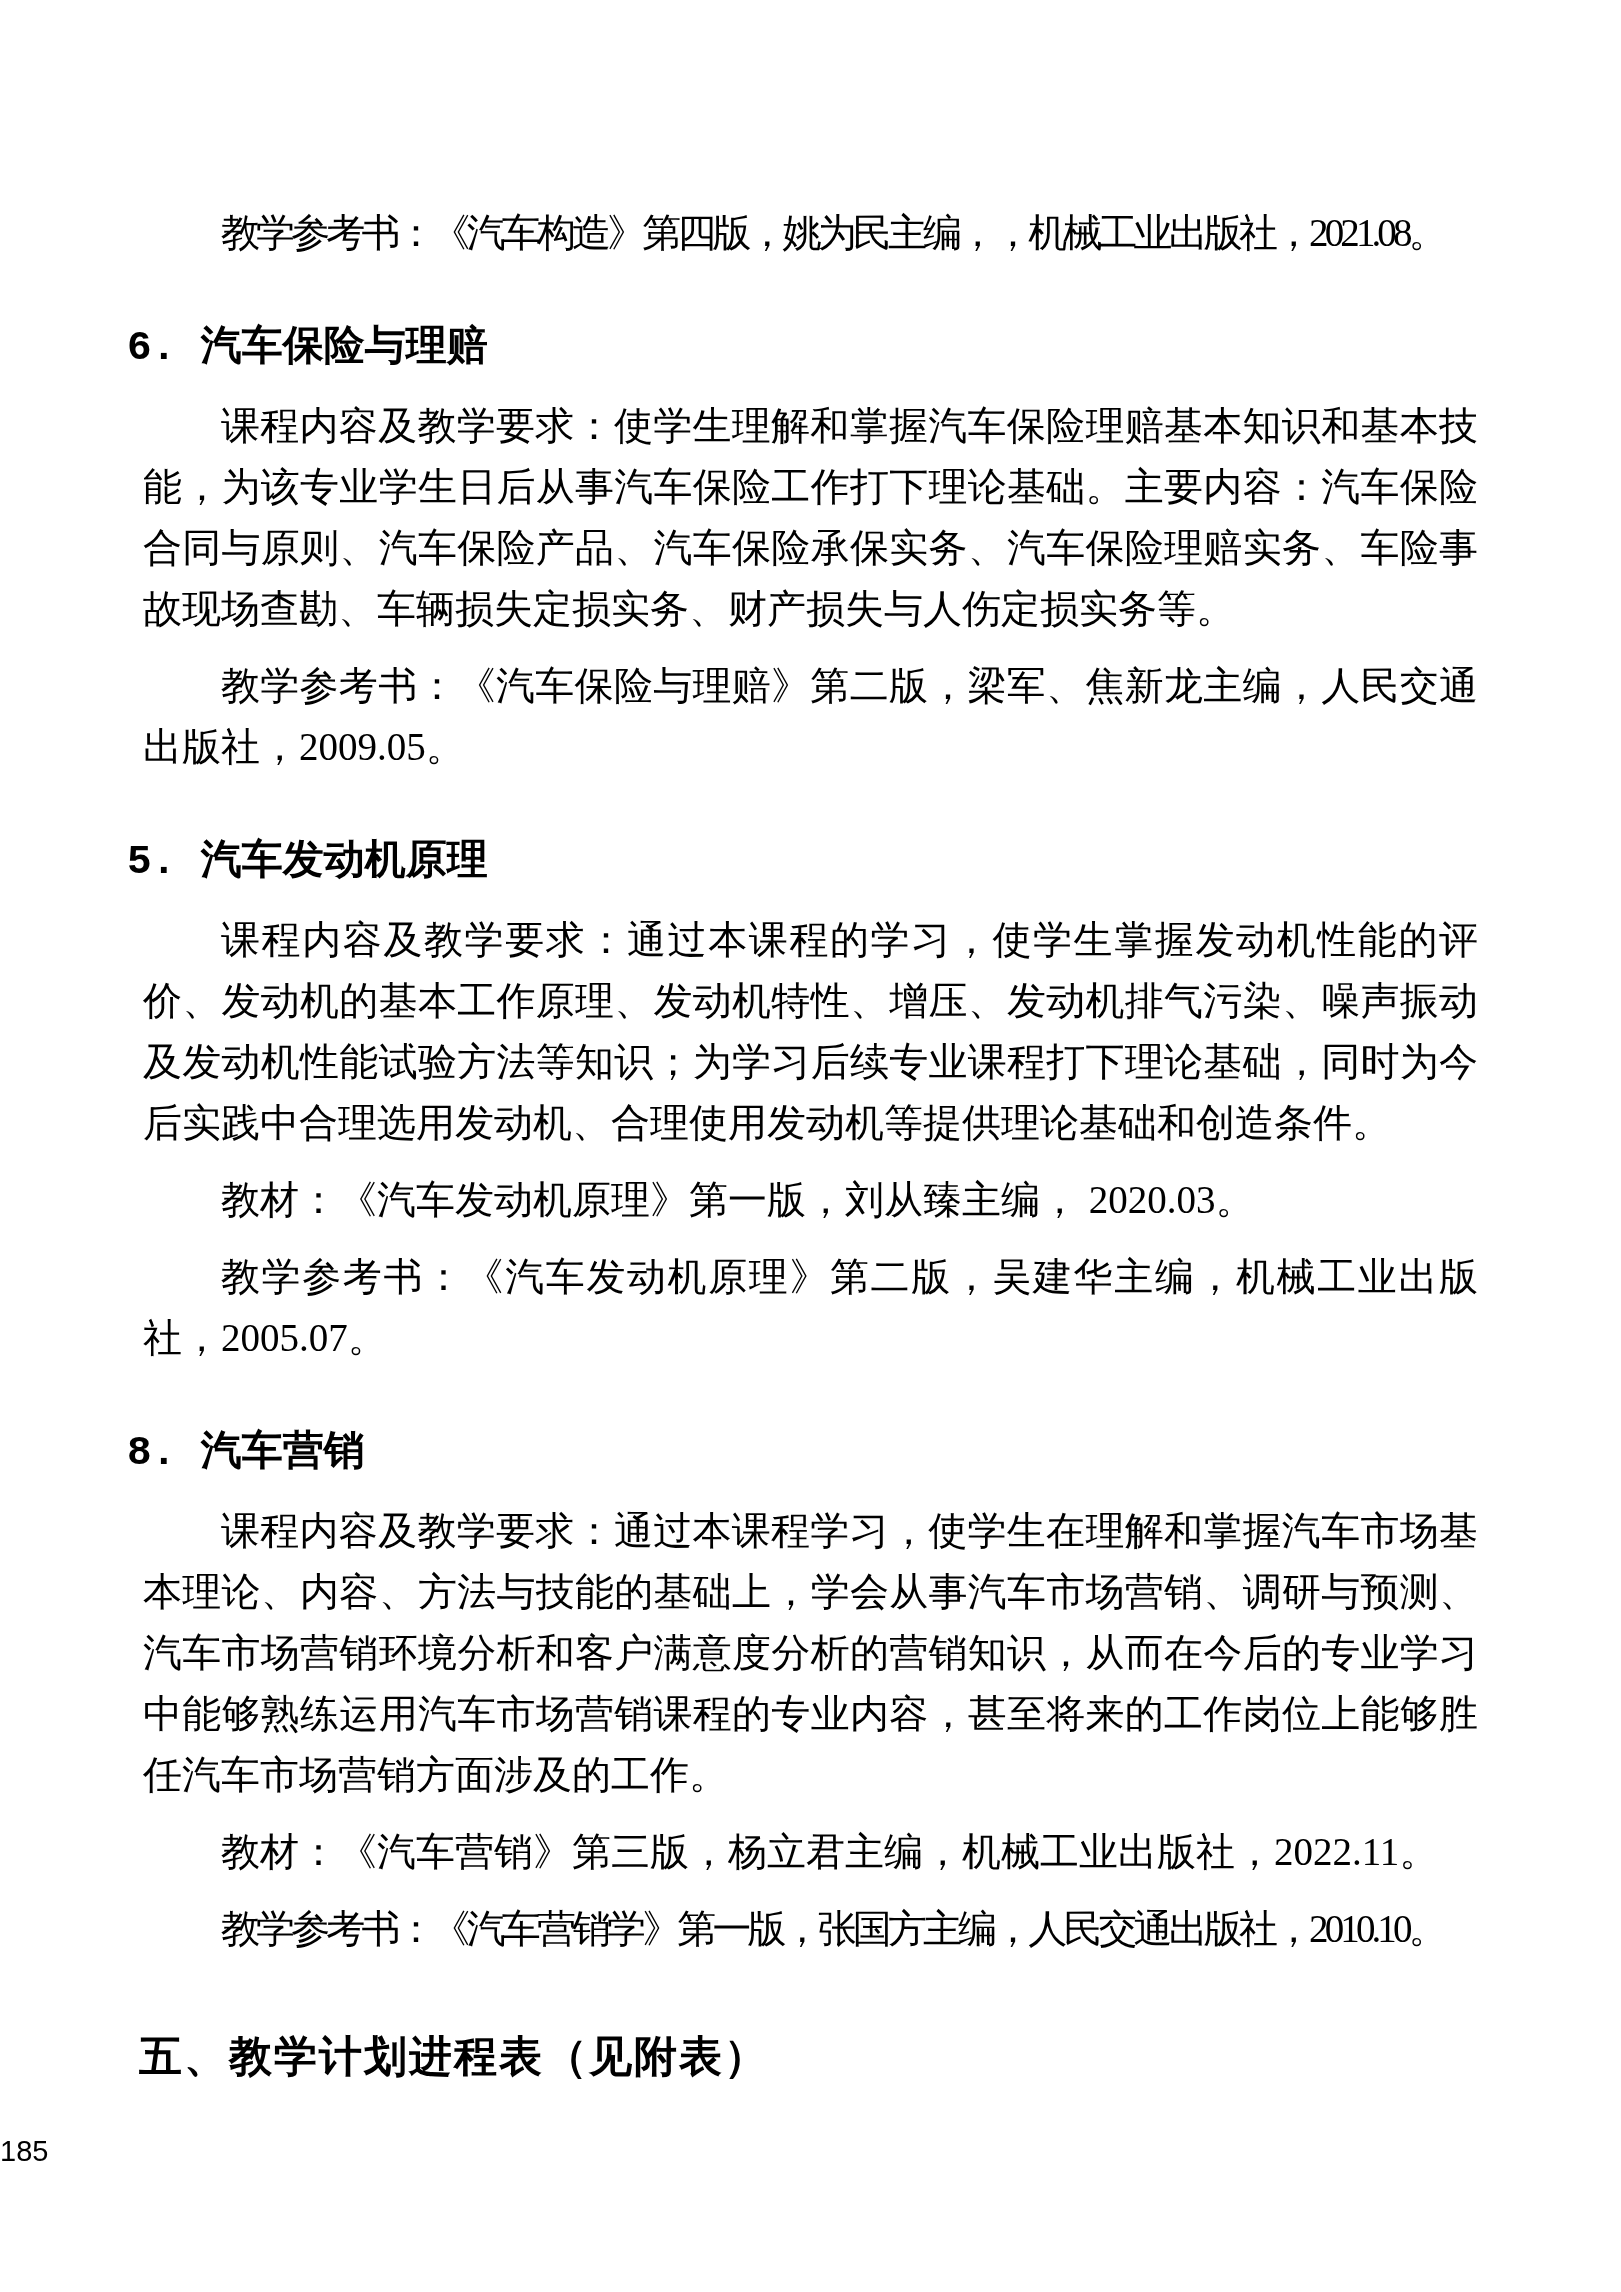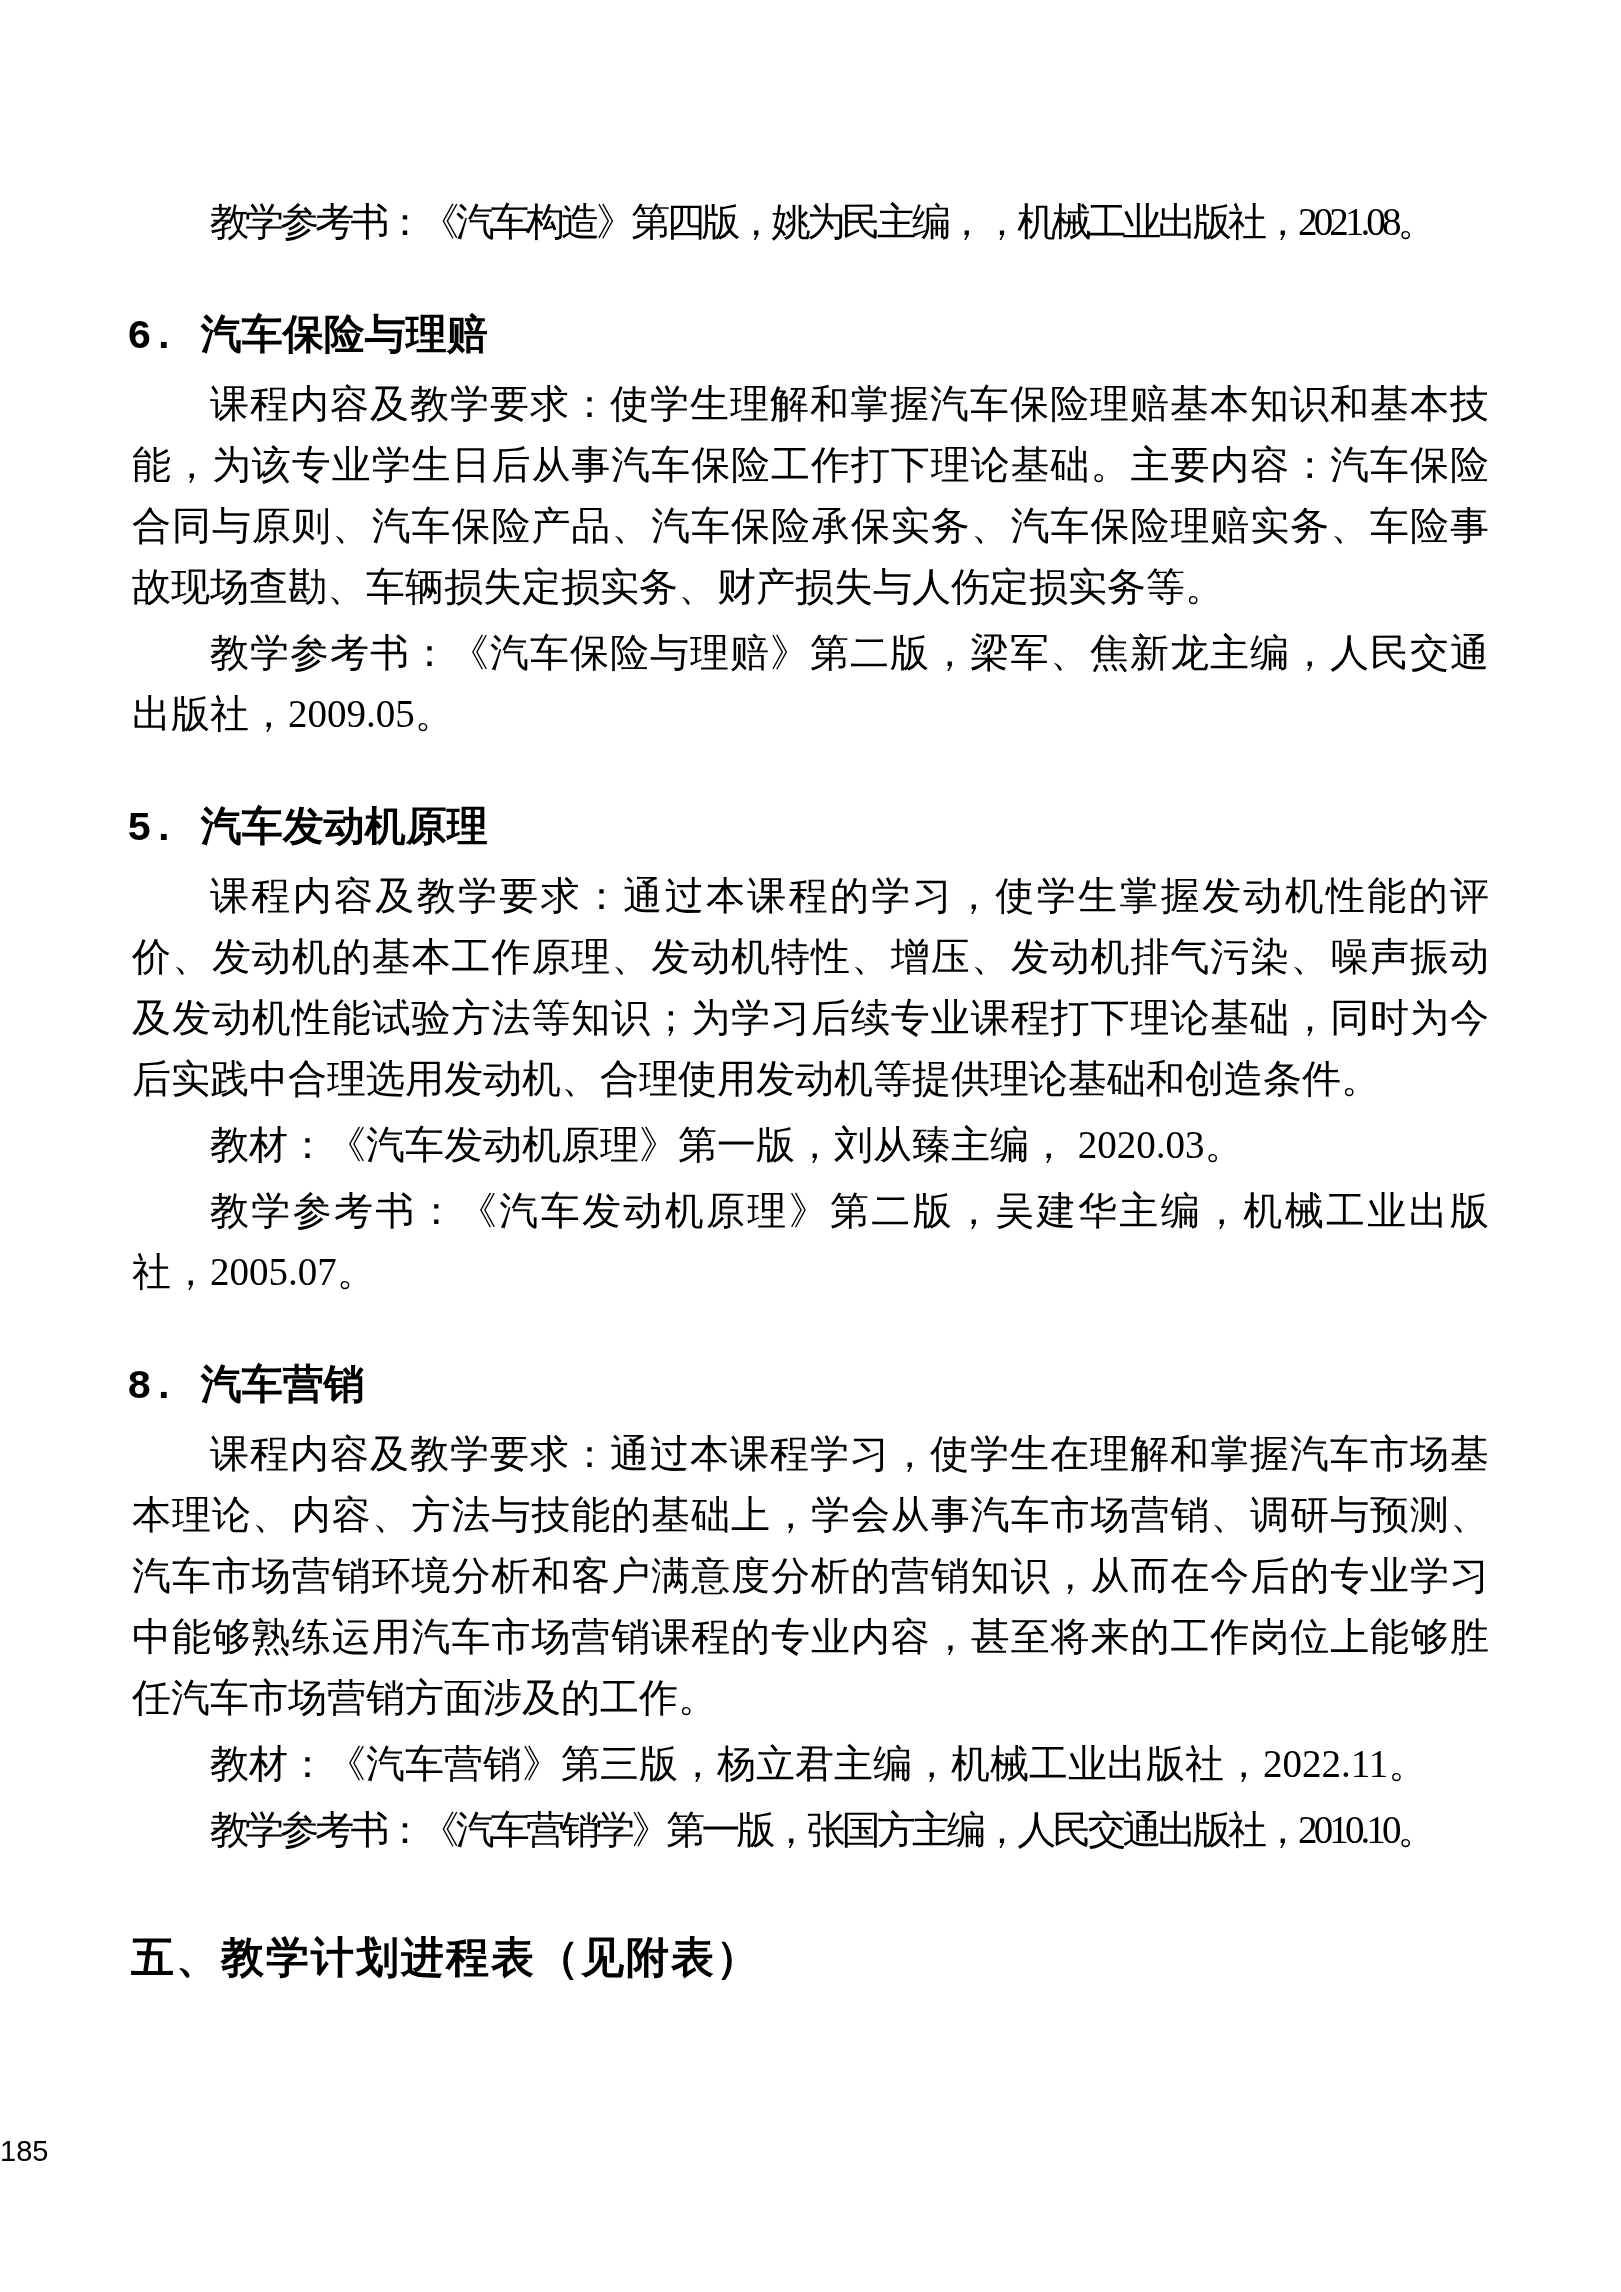--- a/index.html
+++ b/index.html
@@ -13,37 +13,37 @@
     box-sizing: border-box;
     padding: 186px 127px 0 127px;
     font-family: "Liberation Serif", "DejaVu Serif", serif;
     overflow: hidden;
   }
   .para {
     font-size: 39px;
     line-height: 61px;
     text-align: justify;
     text-indent: 2em;
-    margin: 5px;
+    margin: 16px;
   }
   .compress {
     letter-spacing: -0.1em;
   }
   .sec-title {
     font-size: 41px;
     font-weight: bold;
     line-height: 61px;
     margin: 55px 0 0 0;
     font-family: Liberation Mono, monospace;
   }
   .chapter {
     font-size: 43px;
     font-weight: 900;
     line-height: 69px;
-    margin: 63px 0 0 4px;
+    margin: 63px 0 0 12px;
     letter-spacing: 2px;
     font-family: "Liberation Sans", "DejaVu Sans", sans-serif;
   }
   .page-num {
     position: absolute;
     left: 0;
     right: 0;
     top: 2135px;
     text-align: left;
     font-size: 29px;

